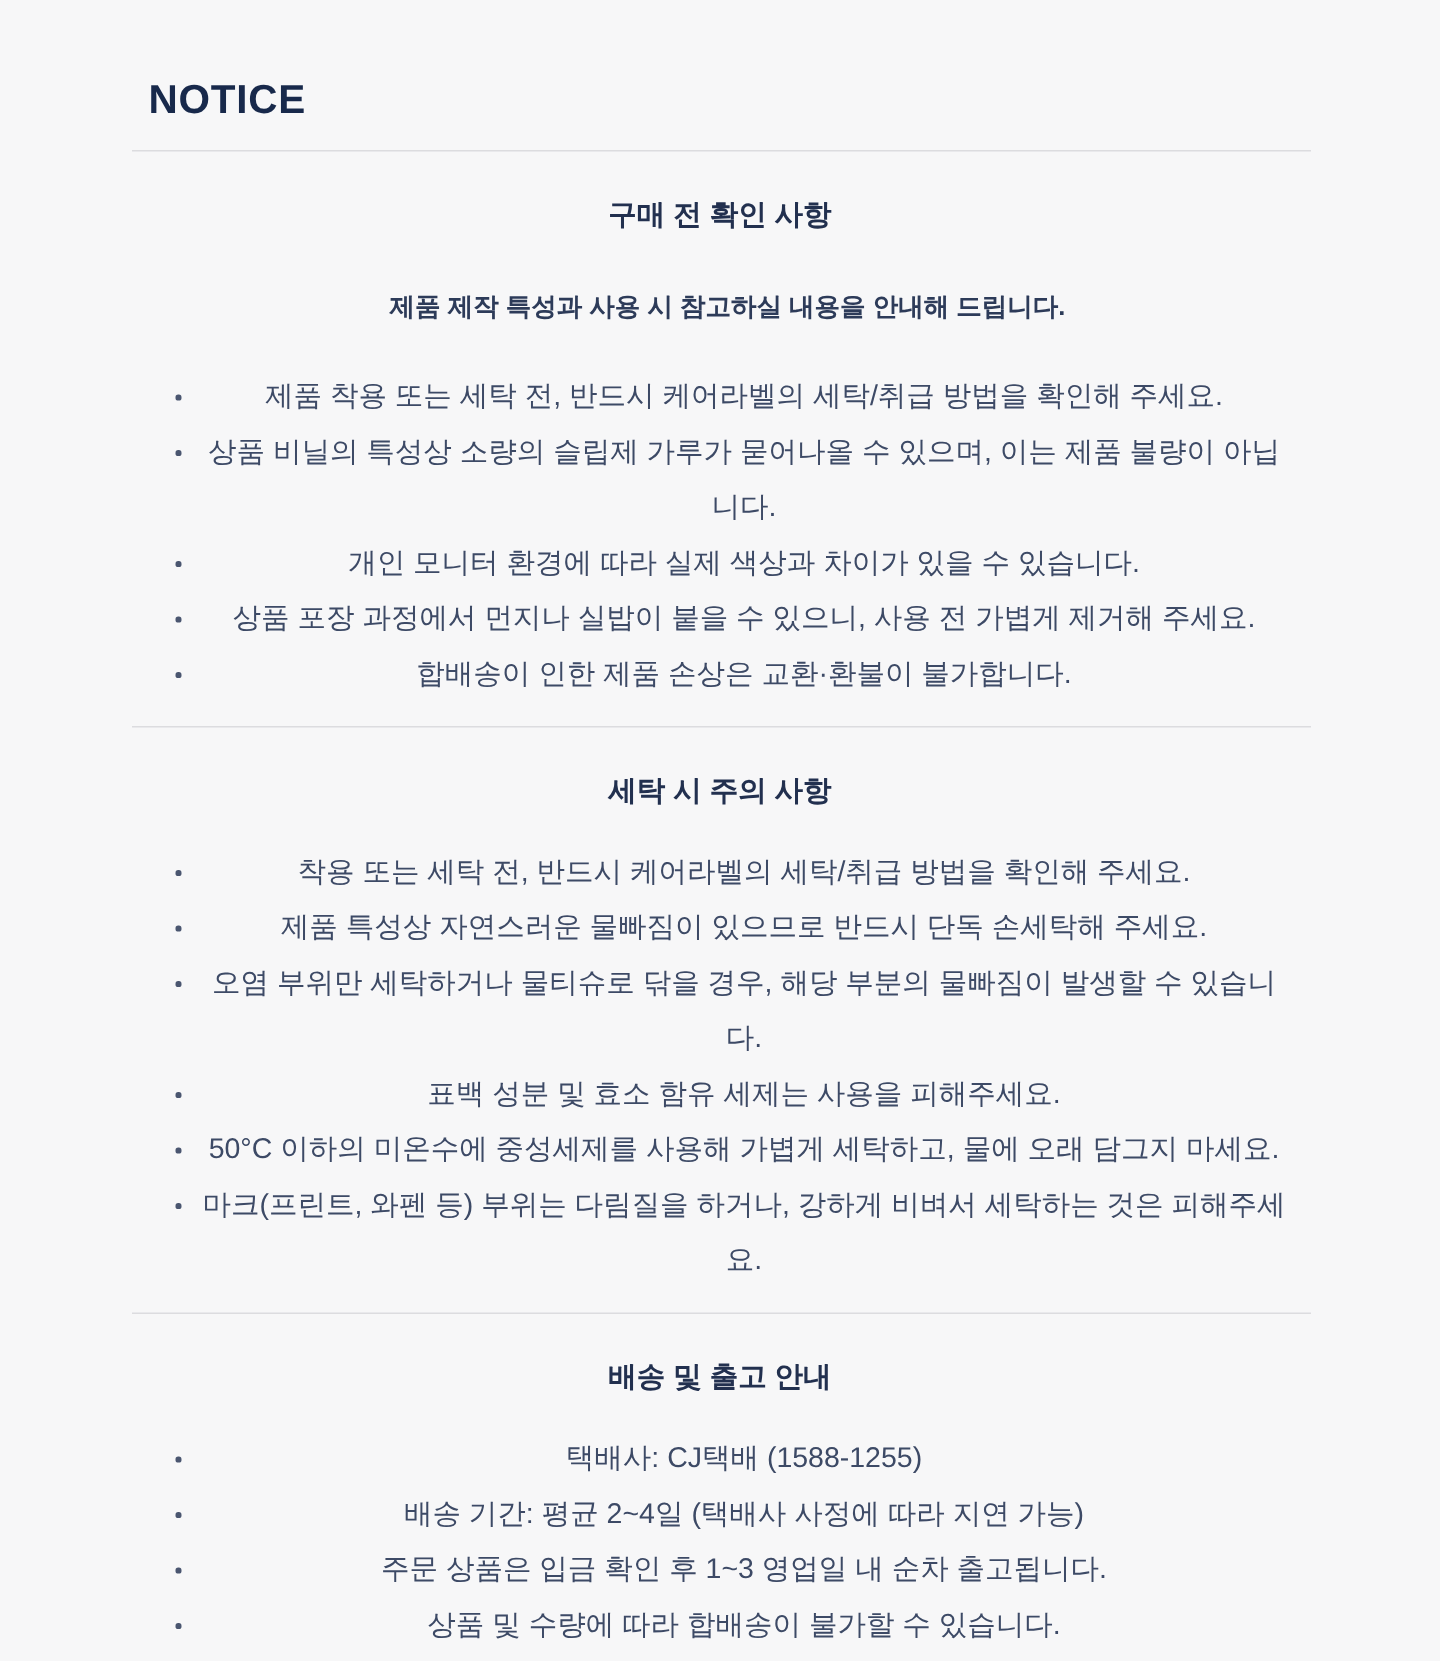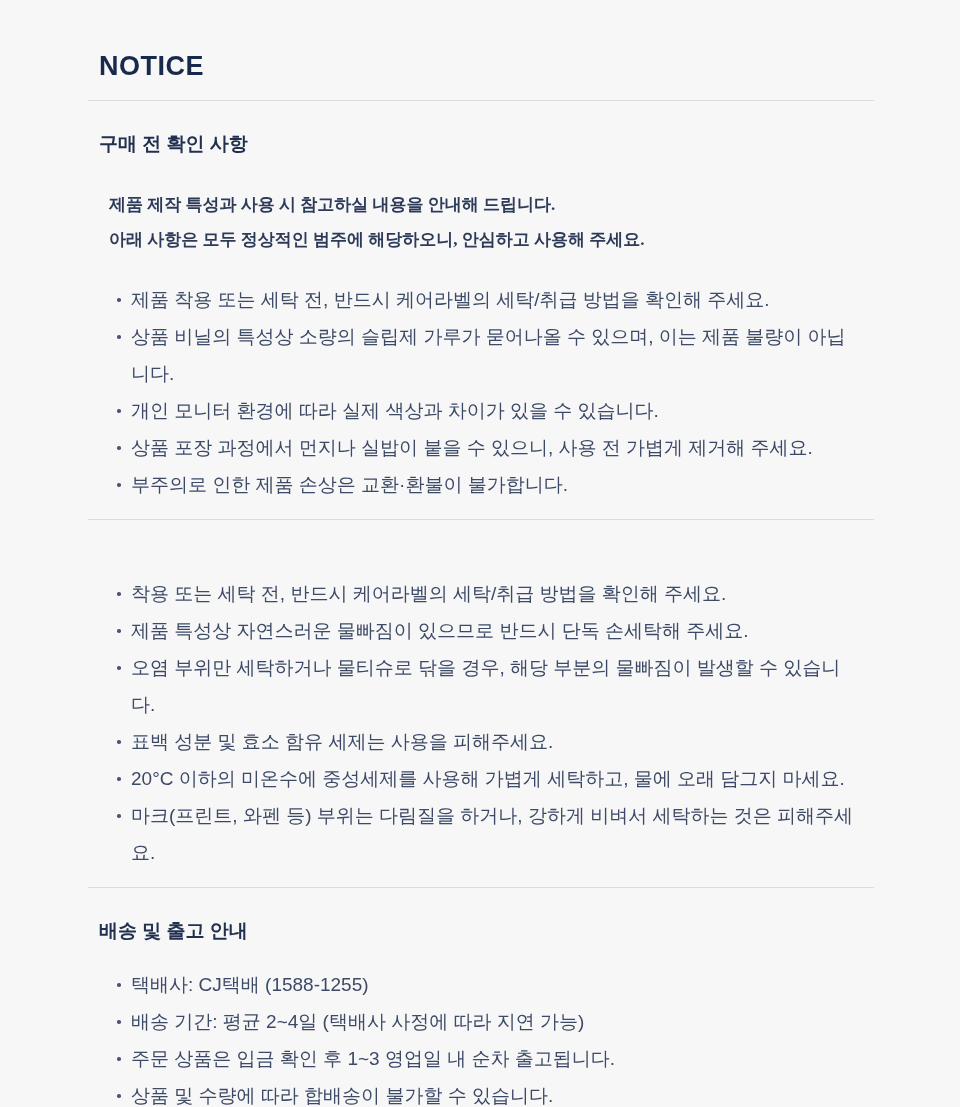--- a/index.html
+++ b/index.html
@@ -28,35 +28,35 @@
     color: #18294b;
   }
   .divider {
     height: 1px;
     background: #dcdcdf;
     margin: 0 35px 0 37px;
   }
   .section {
     padding: 31px 48px 0 48px;
     box-sizing: border-box;
+    text-align: center;
   }
   .section-title {
     margin: 0;
     font-size: 19px;
     line-height: 23px;
     font-weight: 700;
     color: #22304f;
   }
   .intro {
     margin: 32px 0 0 10px;
     font-size: 17px;
     line-height: 35px;
     font-weight: 700;
     color: #2d3b59;
-    font-family: Liberation Serif, serif;
   }
   .bullet-list {
     list-style: none;
     margin: 24px 0 16px 0;
     padding: 0 0 0 17px;
   }
   .bullet-list li {
     position: relative;
     font-size: 19px;
     line-height: 37px;
@@ -82,39 +82,39 @@
 
 <div class="page">
 
   <h1 class="page-title">NOTICE</h1>
   <div class="divider"></div>
 
   <section class="section">
     <h2 class="section-title">구매 전 확인 사항</h2>
     <p class="intro">
       <span>제품 제작 특성과 사용 시 참고하실 내용을 안내해 드립니다.</span><br>
-      <span>아래 사항은 모두 정상적인 범주에 해당하오니, 안심하고 사용해 주세요.</span>
     </p>
     <ul class="bullet-list">
       <li>제품 착용 또는 세탁 전, 반드시 케어라벨의 세탁/취급 방법을 확인해 주세요.</li>
       <li>상품 비닐의 특성상 소량의 슬립제 가루가 묻어나올 수 있으며, 이는 제품 불량이 아닙니다.</li>
       <li>개인 모니터 환경에 따라 실제 색상과 차이가 있을 수 있습니다.</li>
       <li>상품 포장 과정에서 먼지나 실밥이 붙을 수 있으니, 사용 전 가볍게 제거해 주세요.</li>
-      <li>부주의로 인한 제품 손상은 교환·환불이 불가합니다.</li>
+      <li>합배송이 인한 제품 손상은 교환·환불이 불가합니다.</li>
     </ul>
   </section>
   <div class="divider"></div>
 
   <section class="section">
+    <h2 class="section-title">세탁 시 주의 사항</h2>
     <ul class="bullet-list">
       <li>착용 또는 세탁 전, 반드시 케어라벨의 세탁/취급 방법을 확인해 주세요.</li>
       <li>제품 특성상 자연스러운 물빠짐이 있으므로 반드시 단독 손세탁해 주세요.</li>
       <li>오염 부위만 세탁하거나 물티슈로 닦을 경우, 해당 부분의 물빠짐이 발생할 수 있습니다.</li>
       <li>표백 성분 및 효소 함유 세제는 사용을 피해주세요.</li>
-      <li>20°C 이하의 미온수에 중성세제를 사용해 가볍게 세탁하고, 물에 오래 담그지 마세요.</li>
+      <li>50°C 이하의 미온수에 중성세제를 사용해 가볍게 세탁하고, 물에 오래 담그지 마세요.</li>
       <li>마크(프린트, 와펜 등) 부위는 다림질을 하거나, 강하게 비벼서 세탁하는 것은 피해주세요.</li>
     </ul>
   </section>
   <div class="divider"></div>
 
   <section class="section">
     <h2 class="section-title">배송 및 출고 안내</h2>
     <ul class="bullet-list">
       <li>택배사: CJ택배 (1588-1255)</li>
       <li>배송 기간: 평균 2~4일 (택배사 사정에 따라 지연 가능)</li>

